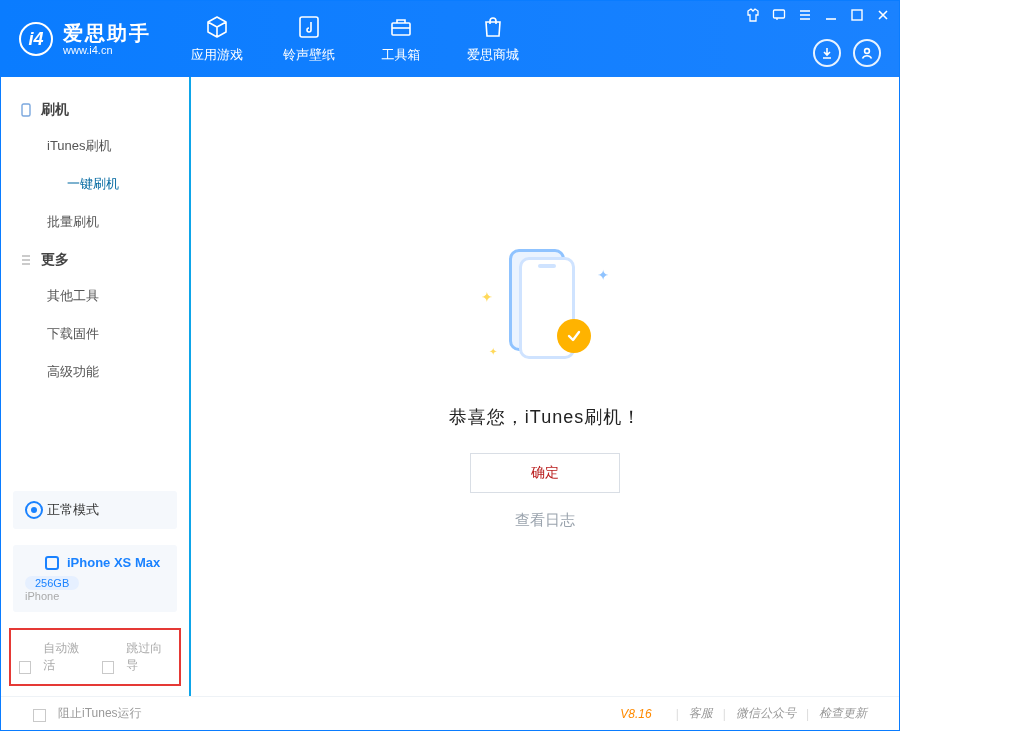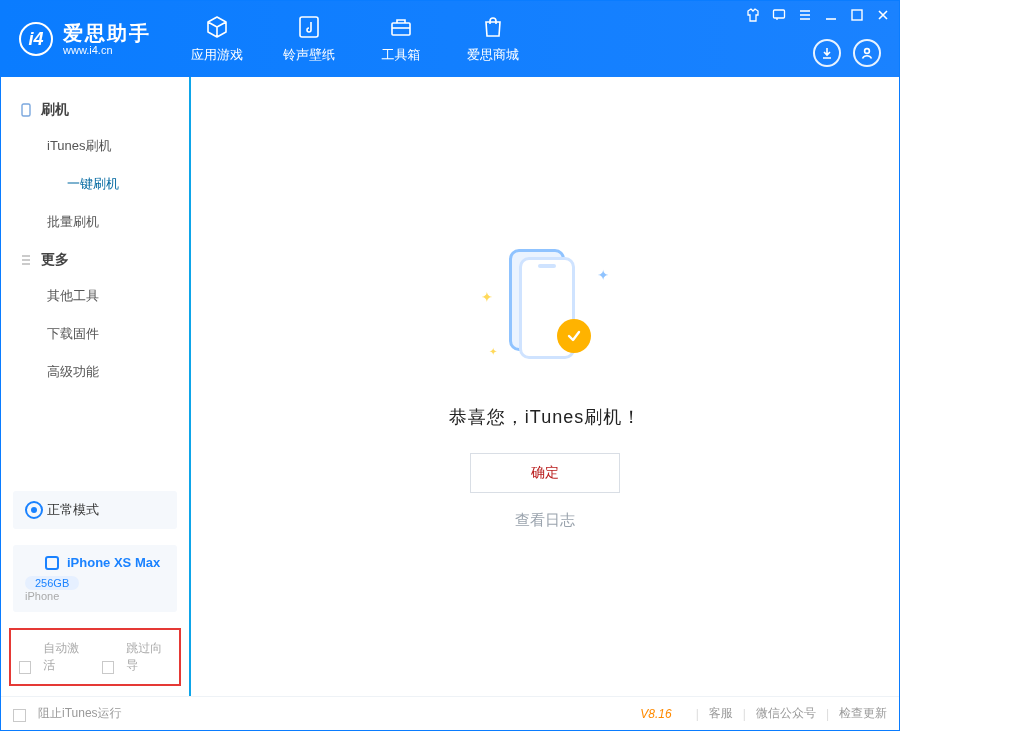--- a/index.html
+++ b/index.html
@@ -51,25 +51,25 @@
 .phone-body::before{content:""; position:absolute; left:50%; transform:translateX(-50%); top:4px; width:18px; height:4px; background:#cfe3ff; border-radius:3px;}
 .phone-stripe{ position:absolute; left:34px; top:6px; width:56px; height:102px; border:3px solid #8fc3ff; border-radius:10px; background:#eaf3ff;}
 .check-badge{ position:absolute; right:24px; bottom:30px; width:34px; height:34px; background:#ffb300; border-radius:50%; display:flex; align-items:center; justify-content:center; color:#fff;}
 .spark{ position:absolute; color:#ffd95a; font-size:14px;}
 .s1{left:6px; top:46px;} .s2{right:6px; top:24px; color:#8fc3ff;} .s3{left:14px; bottom:26px; font-size:10px; color:#ffd95a;}
 .msg{ margin-top:22px; font-size:18px; color:#222; letter-spacing:1px;}
 .ok-btn{ margin-top:24px; width:150px; height:40px; border:1px solid #d9dee5; background:#fff; font-size:14px; color:#b91c1c; cursor:pointer;}
 .log-link{ margin-top:18px; font-size:15px; color:#9aa3ad; cursor:pointer;}
 
 
-.footer{ height:34px; border-top:1px solid #eef2f6; display:flex; align-items:center; padding:0 12px; font-size:12px; color:#999;}
+.footer{ height:34px; border-top:1px solid #eef2f6; display:flex; align-items:center; padding:0 32px; font-size:12px; color:#999;}
 .footer .chk{ color:#999;}
 .footer .spacer{flex:1;}
 .footer .ver{ color:#ff8a00; margin-right:14px;font-style:italic;}
-.footer .flink{ color:#999; cursor:pointer;}
+.footer .flink{ color:#999; cursor:pointer;font-style:italic;}
 .footer .sep{ color:#ddd; margin:0 10px;}
 svg{display:block;}
 </style>
 </head>
 <body>
 
 <div class="app-window">
 
   <div class="titlebar">
     <div class="logo-block">

